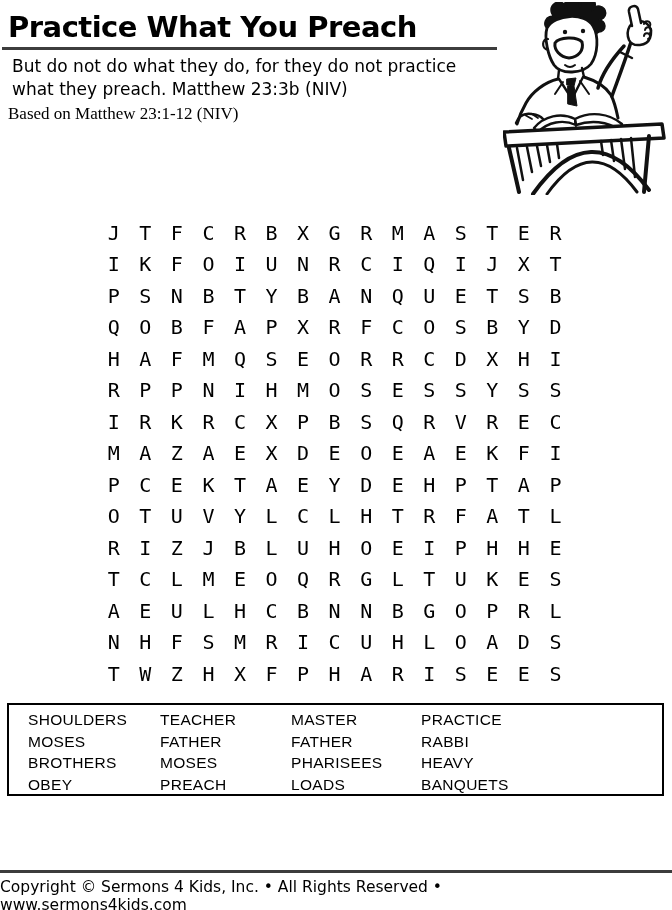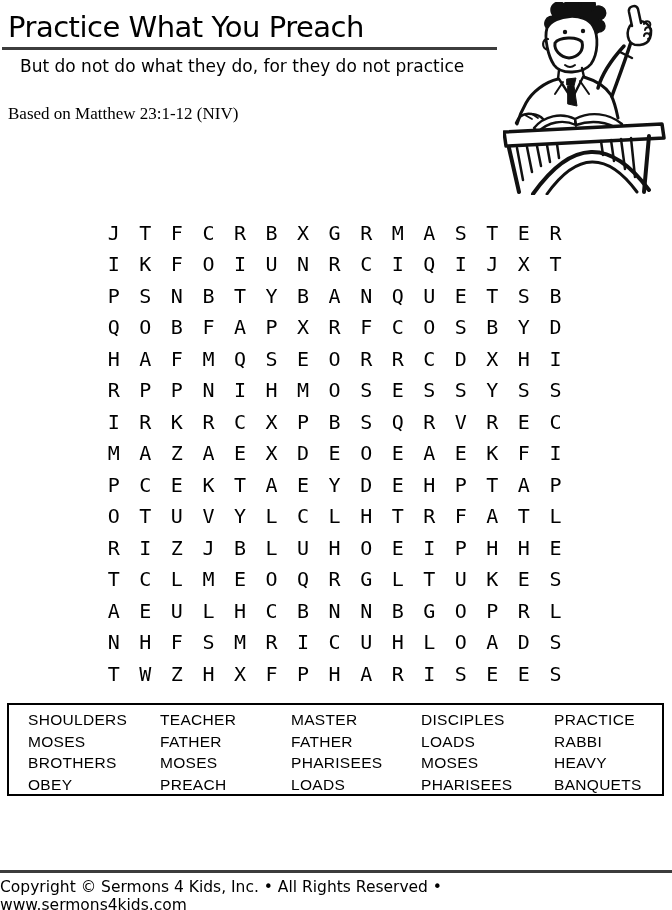--- a/index.html
+++ b/index.html
@@ -3,27 +3,27 @@
 <meta charset="utf-8">
 <style>
   * { margin:0; padding:0; box-sizing:border-box; }
   html,body { background:#fff; }
   body {
     width:672px; height:910px; position:relative; overflow:hidden;
     font-family:"DejaVu Sans", sans-serif; color:#000;
   }
   .title {
     position:absolute; left:8px; top:10px;
-    font-size:29px; font-weight:normal; letter-spacing:-0.5px; white-space:nowrap;
+    font-size:29px; font-weight:bold; letter-spacing:-0.5px; white-space:nowrap;
   }
   .title-rule {
     position:absolute; left:2px; top:47px; width:495px; height:3px; background:#3d3d3d;
   }
   .verse {
-    position:absolute; left:20px; top:55px; width:480px;
+    position:absolute; left:12px; top:55px; width:480px;
     font-size:17px; line-height:23px;
   }
   .based-on {
     position:absolute; left:8px; top:104px; font-size:17px;font-family:Liberation Serif, serif;
   }
   .preacher {
     position:absolute; left:503px; top:2px; width:165px; height:193px;
   }
   .grid {
     position:absolute; left:98px; top:217px;
@@ -52,20 +52,21 @@
     font-size:15.5px;
   }
 </style>
 </head>
 <body>
 
 <div class="title">Practice What You Preach</div>
 <div class="title-rule"></div>
 <div class="verse">
   <div>But do not do what they do, for they do not practice</div>
+  <div>what they preach. Matthew 23:3b (NIV)</div>
 </div>
 <div class="based-on">Based on Matthew 23:1-12 (NIV)</div>
 
 <svg class="preacher" viewBox="0 0 165 193" fill="none" stroke="#111" stroke-linecap="round" stroke-linejoin="round">
 
   <path d="M95,86 C99,72 110,56 121,44" stroke-width="3.5"></path>
   <path d="M109,94 C114,80 121,62 128,40" stroke-width="3.5"></path>
   <path d="M117,50 L129,56" stroke-width="2.5"></path>
 
   <path d="M126,38 C122,28 128,18 137,19 C146,20 150,28 147,36 C144,44 130,46 126,38 Z" fill="#fff" stroke-width="2.5"></path>
@@ -367,26 +368,20 @@
       <span>MOSES</span>
       <span>PREACH</span>
     </div>
     <div class="word-col">
       <span>MASTER</span>
       <span>FATHER</span>
       <span>PHARISEES</span>
       <span>LOADS</span>
     </div>
     <div class="word-col">
-      <span>DISCIPLES</span>
-      <span>LOADS</span>
-      <span>MOSES</span>
-      <span>PHARISEES</span>
-    </div>
-    <div class="word-col">
       <span>PRACTICE</span>
       <span>RABBI</span>
       <span>HEAVY</span>
       <span>BANQUETS</span>
     </div>
   </div>
 
 <div class="footer-rule"></div>
 <div class="footer-text">Copyright © Sermons 4 Kids, Inc. • All Rights Reserved • www.sermons4kids.com</div>
 

